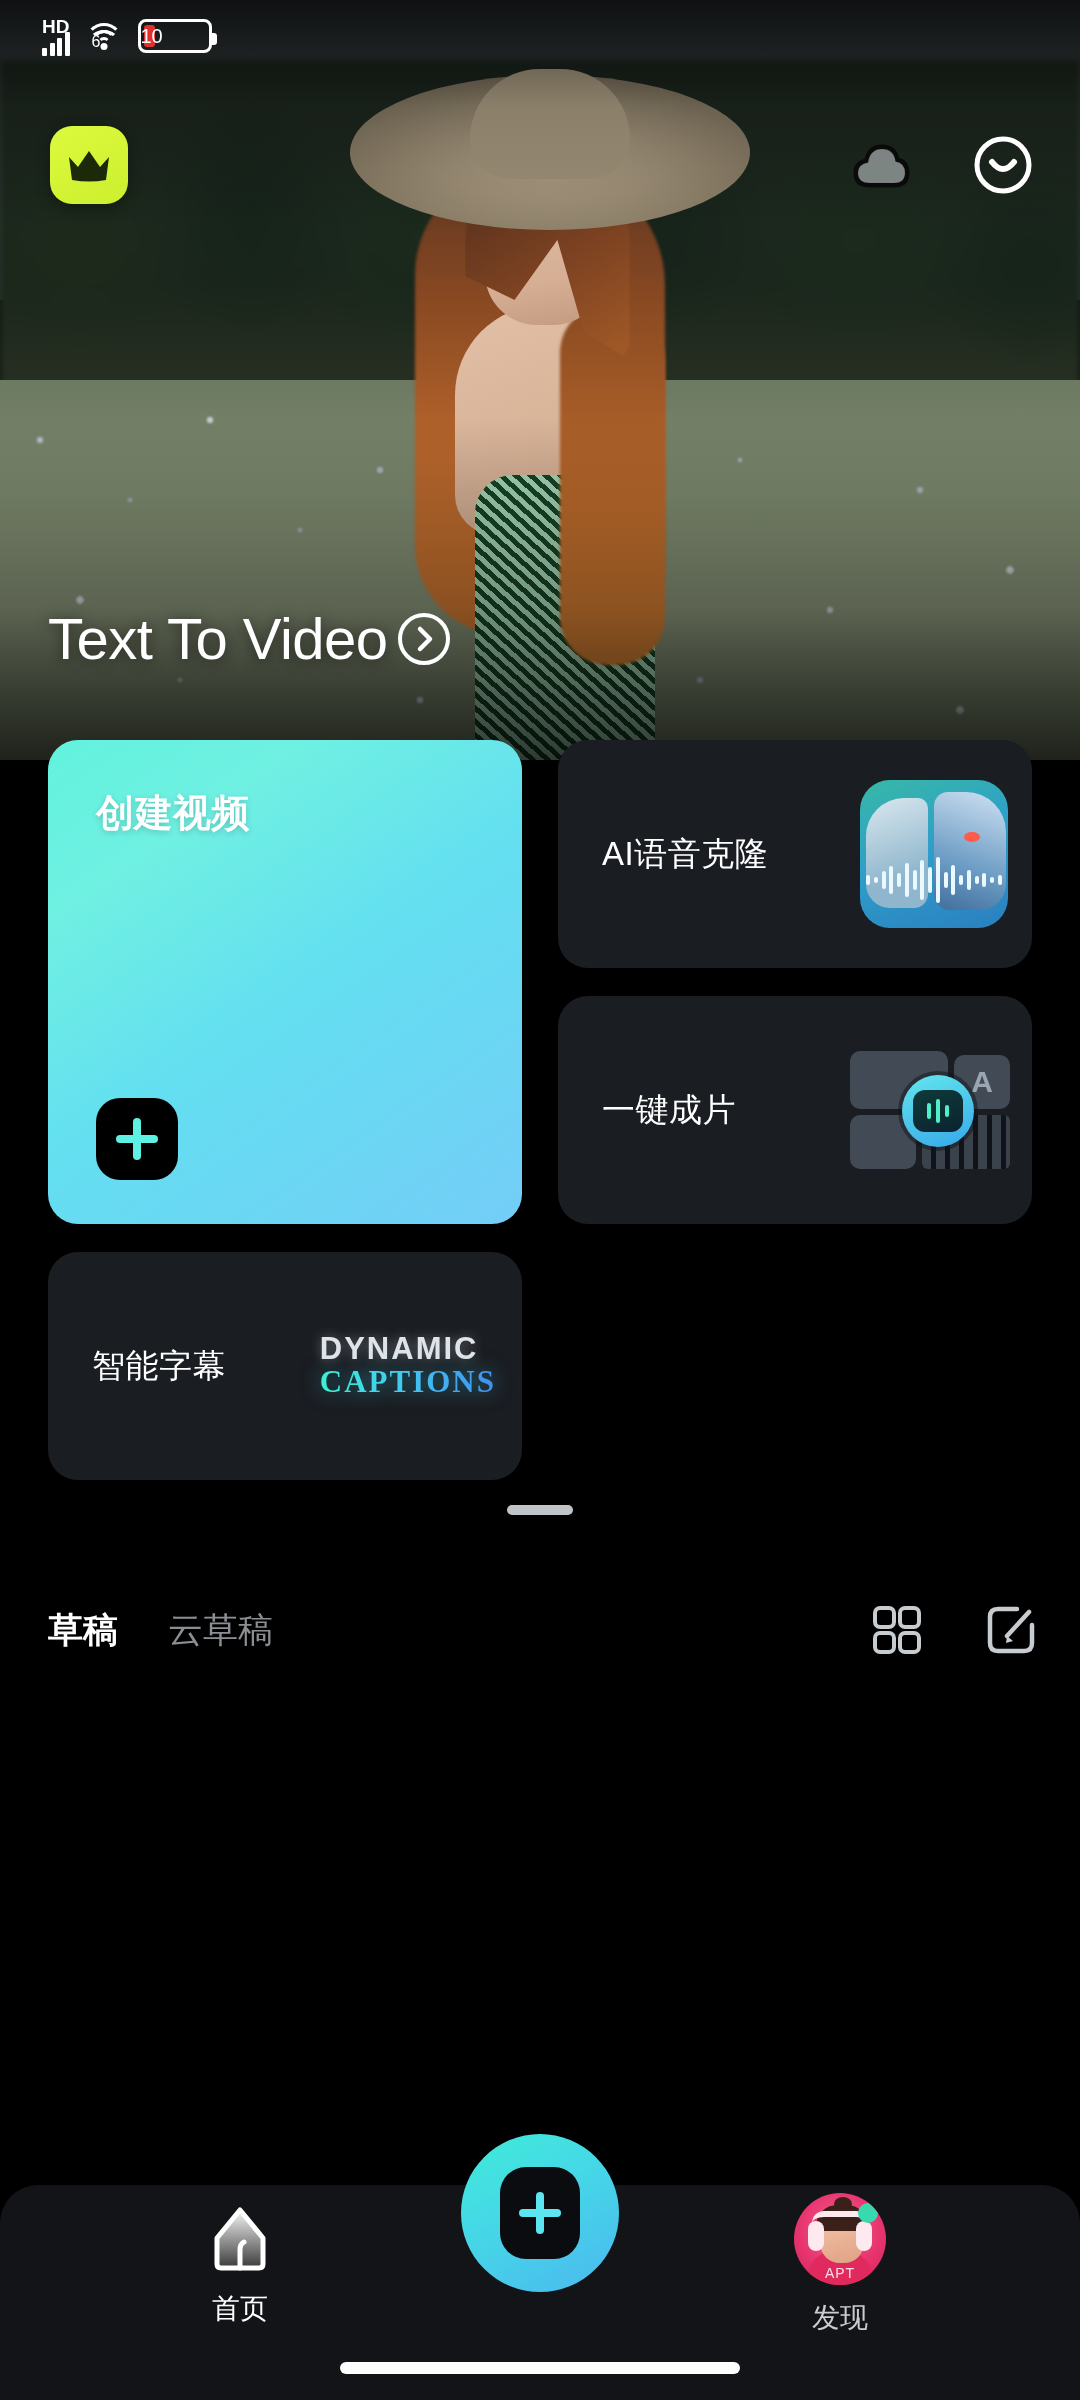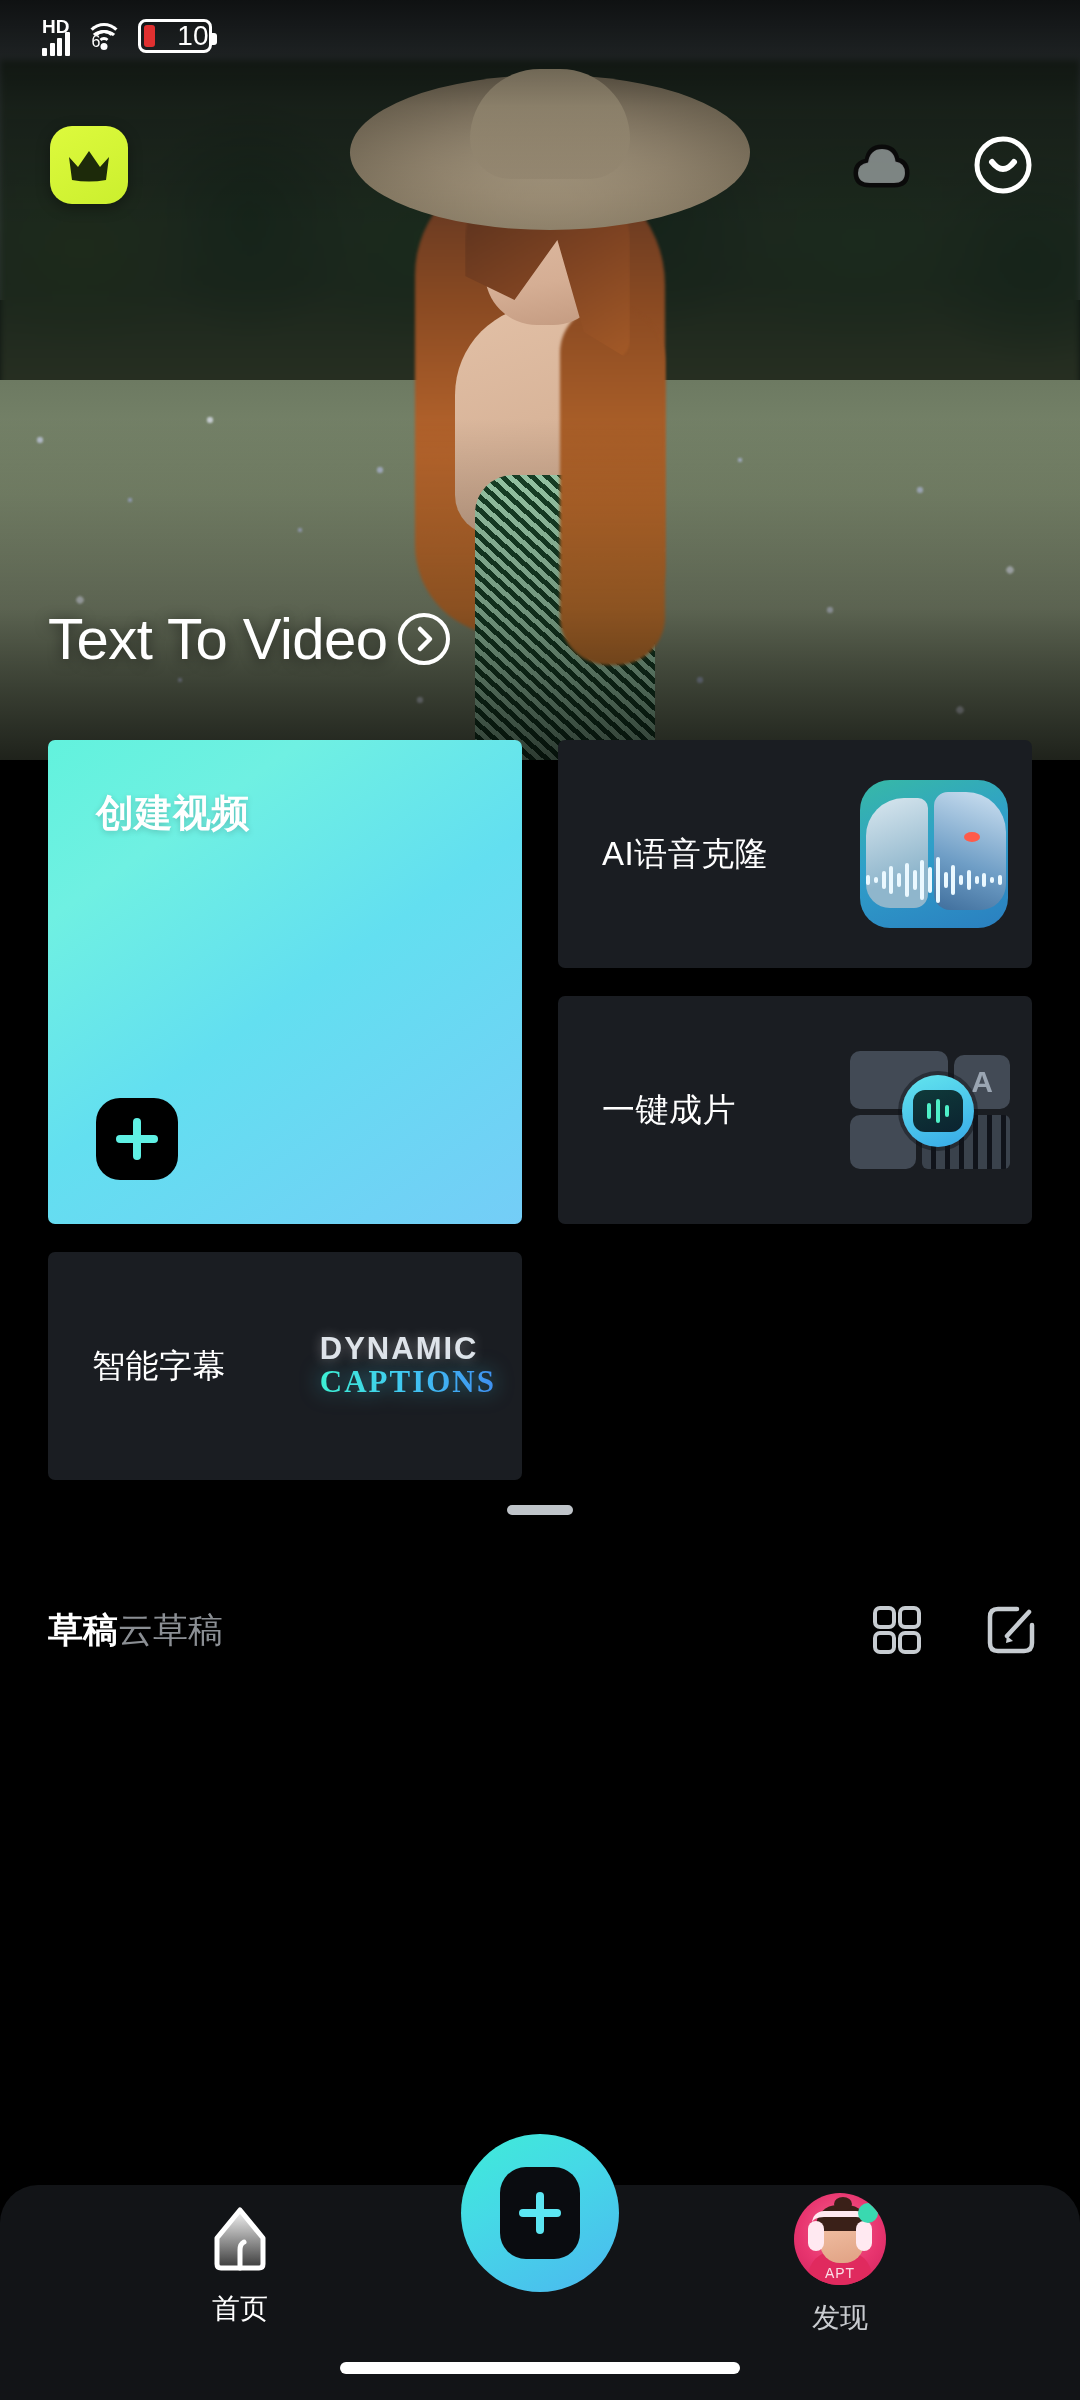--- a/index.html
+++ b/index.html
@@ -162,21 +162,21 @@
   .wifi-6 { font-size:16px; position:absolute; right:-10px; bottom:-3px; }
   .battery {
     width:74px; height:34px; border:3px solid #fff; border-radius:8px;
     display:flex; align-items:center; padding:3px; position:relative;
   }
   .battery::after{
     content:''; position:absolute; right:-8px; top:11px;
     width:5px; height:12px; background:#fff; border-radius:0 3px 3px 0;
   }
   .bat-fill{ width:11px; height:100%; background:#e03030; border-radius:3px; }
-  .bat-num{ position:absolute; left:0; right:0; text-align:right; font-size:28px; }
+  .bat-num{ position:absolute; left:0; right:0; text-align:left; font-size:20px; }
 
   
   #hero-actions {
     position:absolute; left:0; top:120px; width:1080px; height:90px;
     display:flex; align-items:center; justify-content:space-between;
     padding:0 40px 0 50px; z-index:30;
   }
   .crown-btn{
     width:78px; height:78px; border-radius:22px;
     background:linear-gradient(150deg,#ddfa3d 0%,#cbef2e 100%);
@@ -196,21 +196,21 @@
     text-shadow:0 2px 14px rgba(0,0,0,.55);
   }
 
   
   #cards {
     position:absolute; left:48px; top:740px; width:984px; z-index:30;
     display:grid; grid-template-columns: 474px 474px; grid-template-rows: 228px 228px 228px;
     gap: 28px 36px;
   }
   .card{
-    background:#1a1d22; border-radius:7px; position:relative; overflow:hidden;
+    background:#1a1d22; border-radius:30px; position:relative; overflow:hidden;
   }
   .card.tall{ grid-row: span 2; }
   .card-title{
     position:absolute; color:#fff; font-size:33px; letter-spacing:.5px;
   }
   .card.wide-row .card-title{ left:44px; top:50%; transform:translateY(-50%); }
 
   
   .create-card{
     background: linear-gradient(145deg,#62f2dd 0%, #6ff0e2 22%, #63dff0 52%, #74cdf7 100%);
@@ -308,21 +308,21 @@
   #drag-handle{
     position:absolute; left:50%; transform:translateX(-50%); top:1505px;
     width:66px; height:10px; border-radius:6px; background:#bfc4c9; z-index:30;
   }
 
   
   #drafts{
     position:absolute; left:0; top:1585px; width:1080px; height:90px;
     display:flex; align-items:center; z-index:30; padding: 0 42px 0 48px;
   }
-  .tabs{ display:flex; align-items:baseline; }
+  .tabs{ display:flex; align-items:baseline; gap:50px; }
   .tab{ font-size:35px; color:#8b8f94; }
   .tab.active{ color:#fff; font-weight:bold; }
   .drafts-spacer{ flex:1; }
   .drafts-icons{ display:flex; align-items:center; gap:62px; }
 
   
   #empty-text{
     position:absolute; left:0; top:1790px; width:1080px; text-align:center;
     color:#8e9297; font-size:30px; z-index:30; letter-spacing:.5px;
   }

